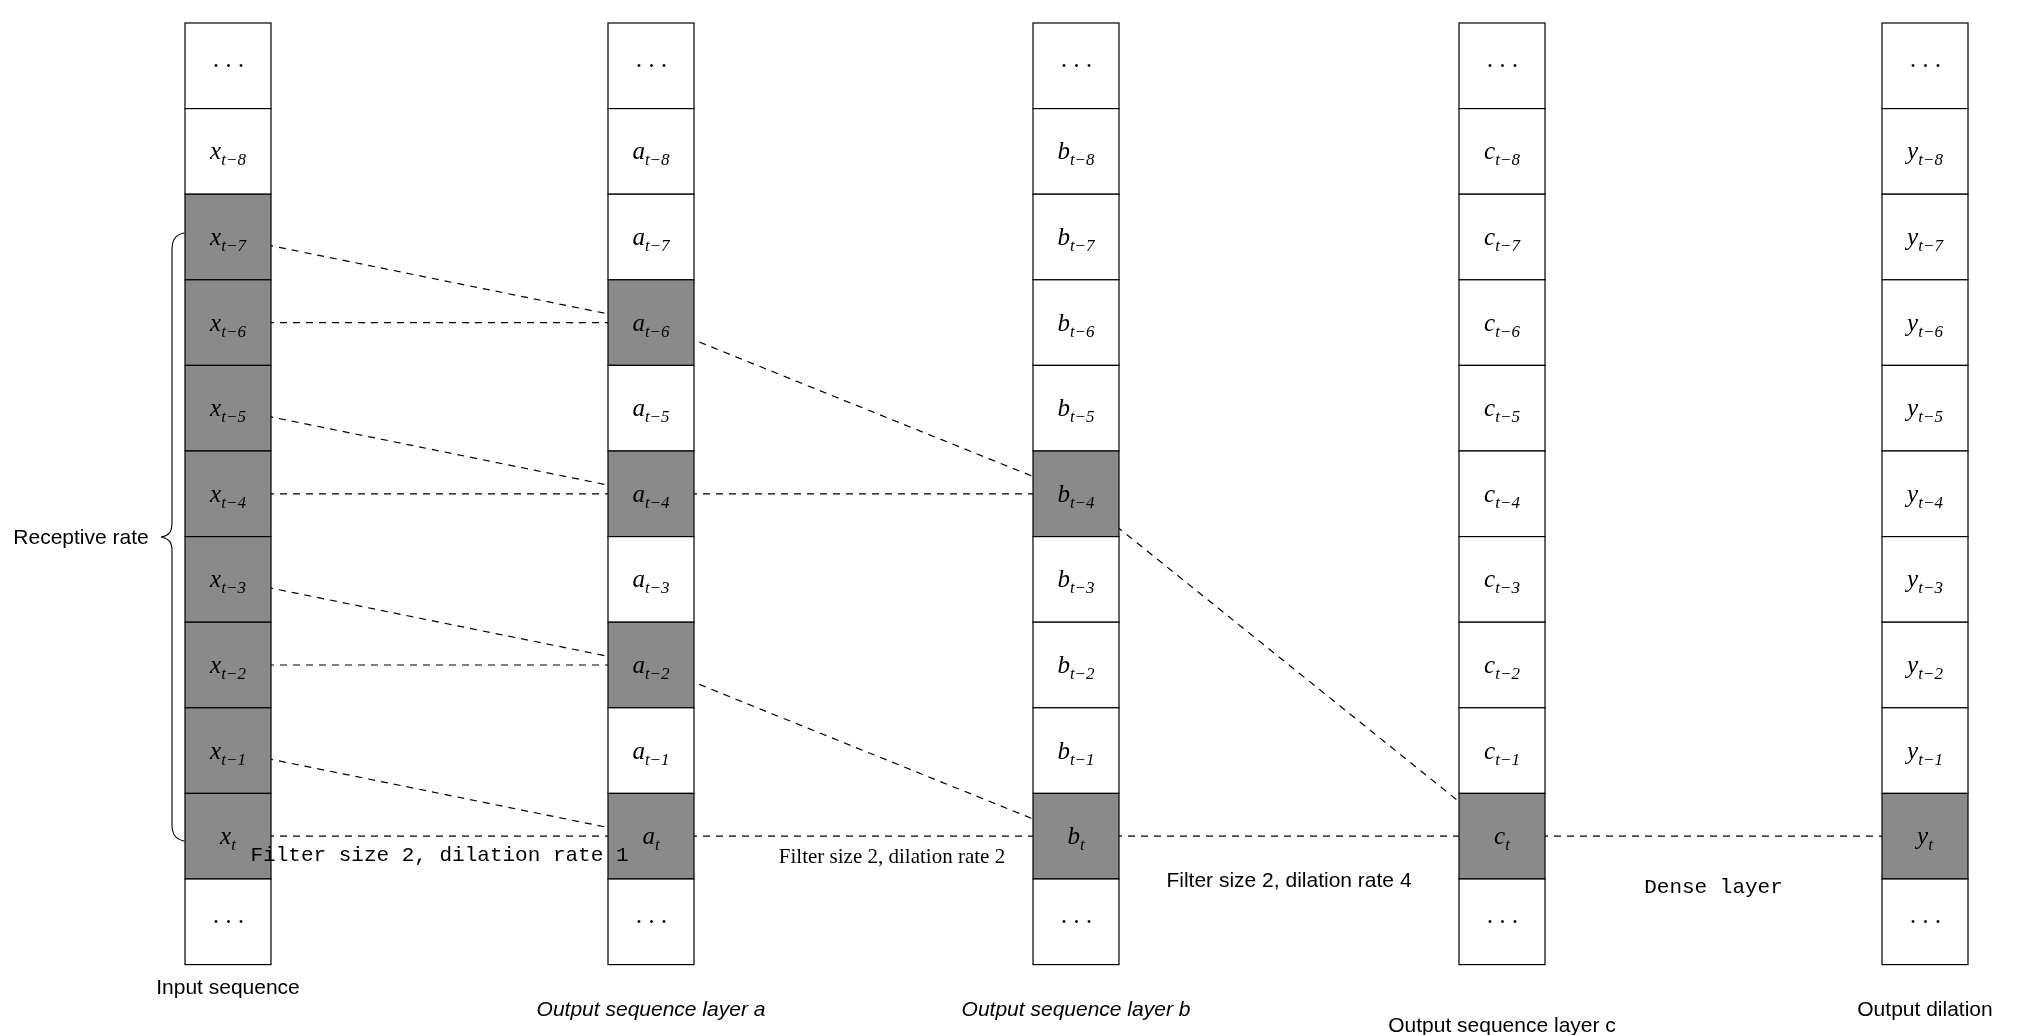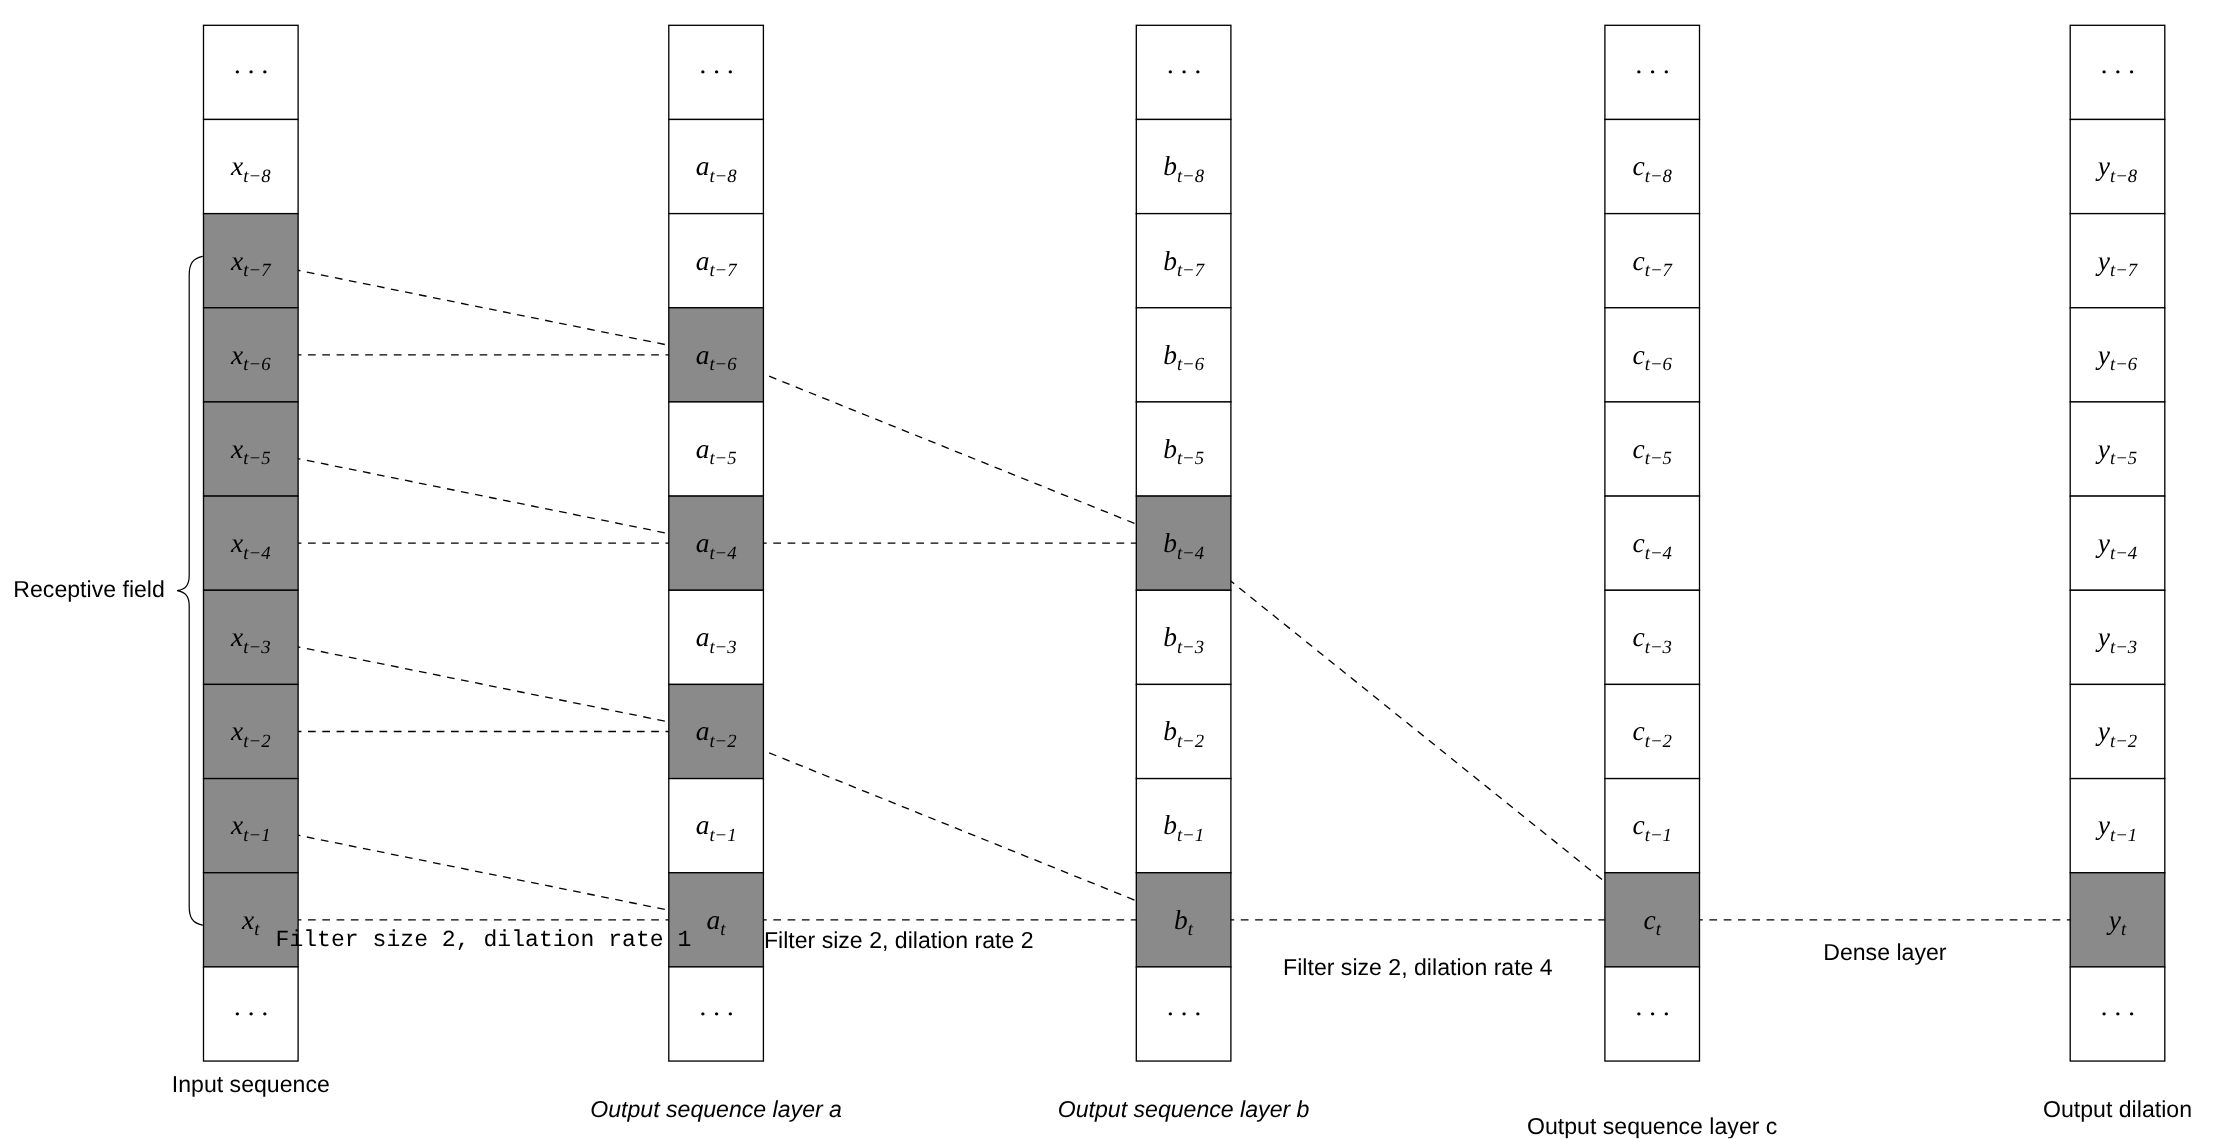--- a/index.html
+++ b/index.html
@@ -162,26 +162,26 @@
         <text x="1925" y="416.2" text-anchor="middle" fill="#000000"><tspan>y</tspan><tspan dy="6" font-size="17">t−5</tspan></text>
         <text x="1925" y="501.79999999999995" text-anchor="middle" fill="#000000"><tspan>y</tspan><tspan dy="6" font-size="17">t−4</tspan></text>
         <text x="1925" y="587.4" text-anchor="middle" fill="#000000"><tspan>y</tspan><tspan dy="6" font-size="17">t−3</tspan></text>
         <text x="1925" y="673" text-anchor="middle" fill="#000000"><tspan>y</tspan><tspan dy="6" font-size="17">t−2</tspan></text>
         <text x="1925" y="758.5999999999999" text-anchor="middle" fill="#000000"><tspan>y</tspan><tspan dy="6" font-size="17">t−1</tspan></text>
         <text x="1925" y="844.1999999999999" text-anchor="middle" fill="#000000"><tspan>y</tspan><tspan dy="6" font-size="17">t</tspan></text>
         <text x="1925" y="929.8" text-anchor="middle" fill="#000000"><tspan>· · ·</tspan></text>
       </g>
   </svg>
 
-  <div id="receptive-label">Receptive field</div>
+  <div id="receptive-label">Receptive rate</div>
 
   <div class="mid-label" style="left: 439.5px; top: 844px; font-family: Liberation Mono, monospace;">Filter size 2, dilation rate 1</div>
-  <div class="mid-label" style="left: 817px; top: 844px;">Filter size 2, dilation rate 2</div>
+  <div class="mid-label" style="left: 892px; top: 844px; font-family: Liberation Serif, serif;">Filter size 2, dilation rate 2</div>
   <div class="mid-label" style="left: 1289px; top: 844px; margin-top: 24px;">Filter size 2, dilation rate 4</div>
-  <div class="mid-label" style="left: 1713.5px; top: 855px;">Dense layer</div>
+  <div class="mid-label" style="left: 1713.5px; top: 876px; font-family: Liberation Mono, monospace;">Dense layer</div>
 
   <div class="col-title" style="left: 228px; top: 975px;">Input sequence</div>
   <div class="col-title" style="left: 651px; top: 997px; font-style: italic;">Output sequence layer a</div>
   <div class="col-title" style="left: 1076px; top: 997px; font-style: italic;">Output sequence layer b</div>
   <div class="col-title" style="left: 1502px; top: 997px; margin-top: 16px;">Output sequence layer c</div>
   <div class="col-title" style="left: 1925px; top: 997px;">Output dilation</div>
 
 </div>
 
 </body></html>

